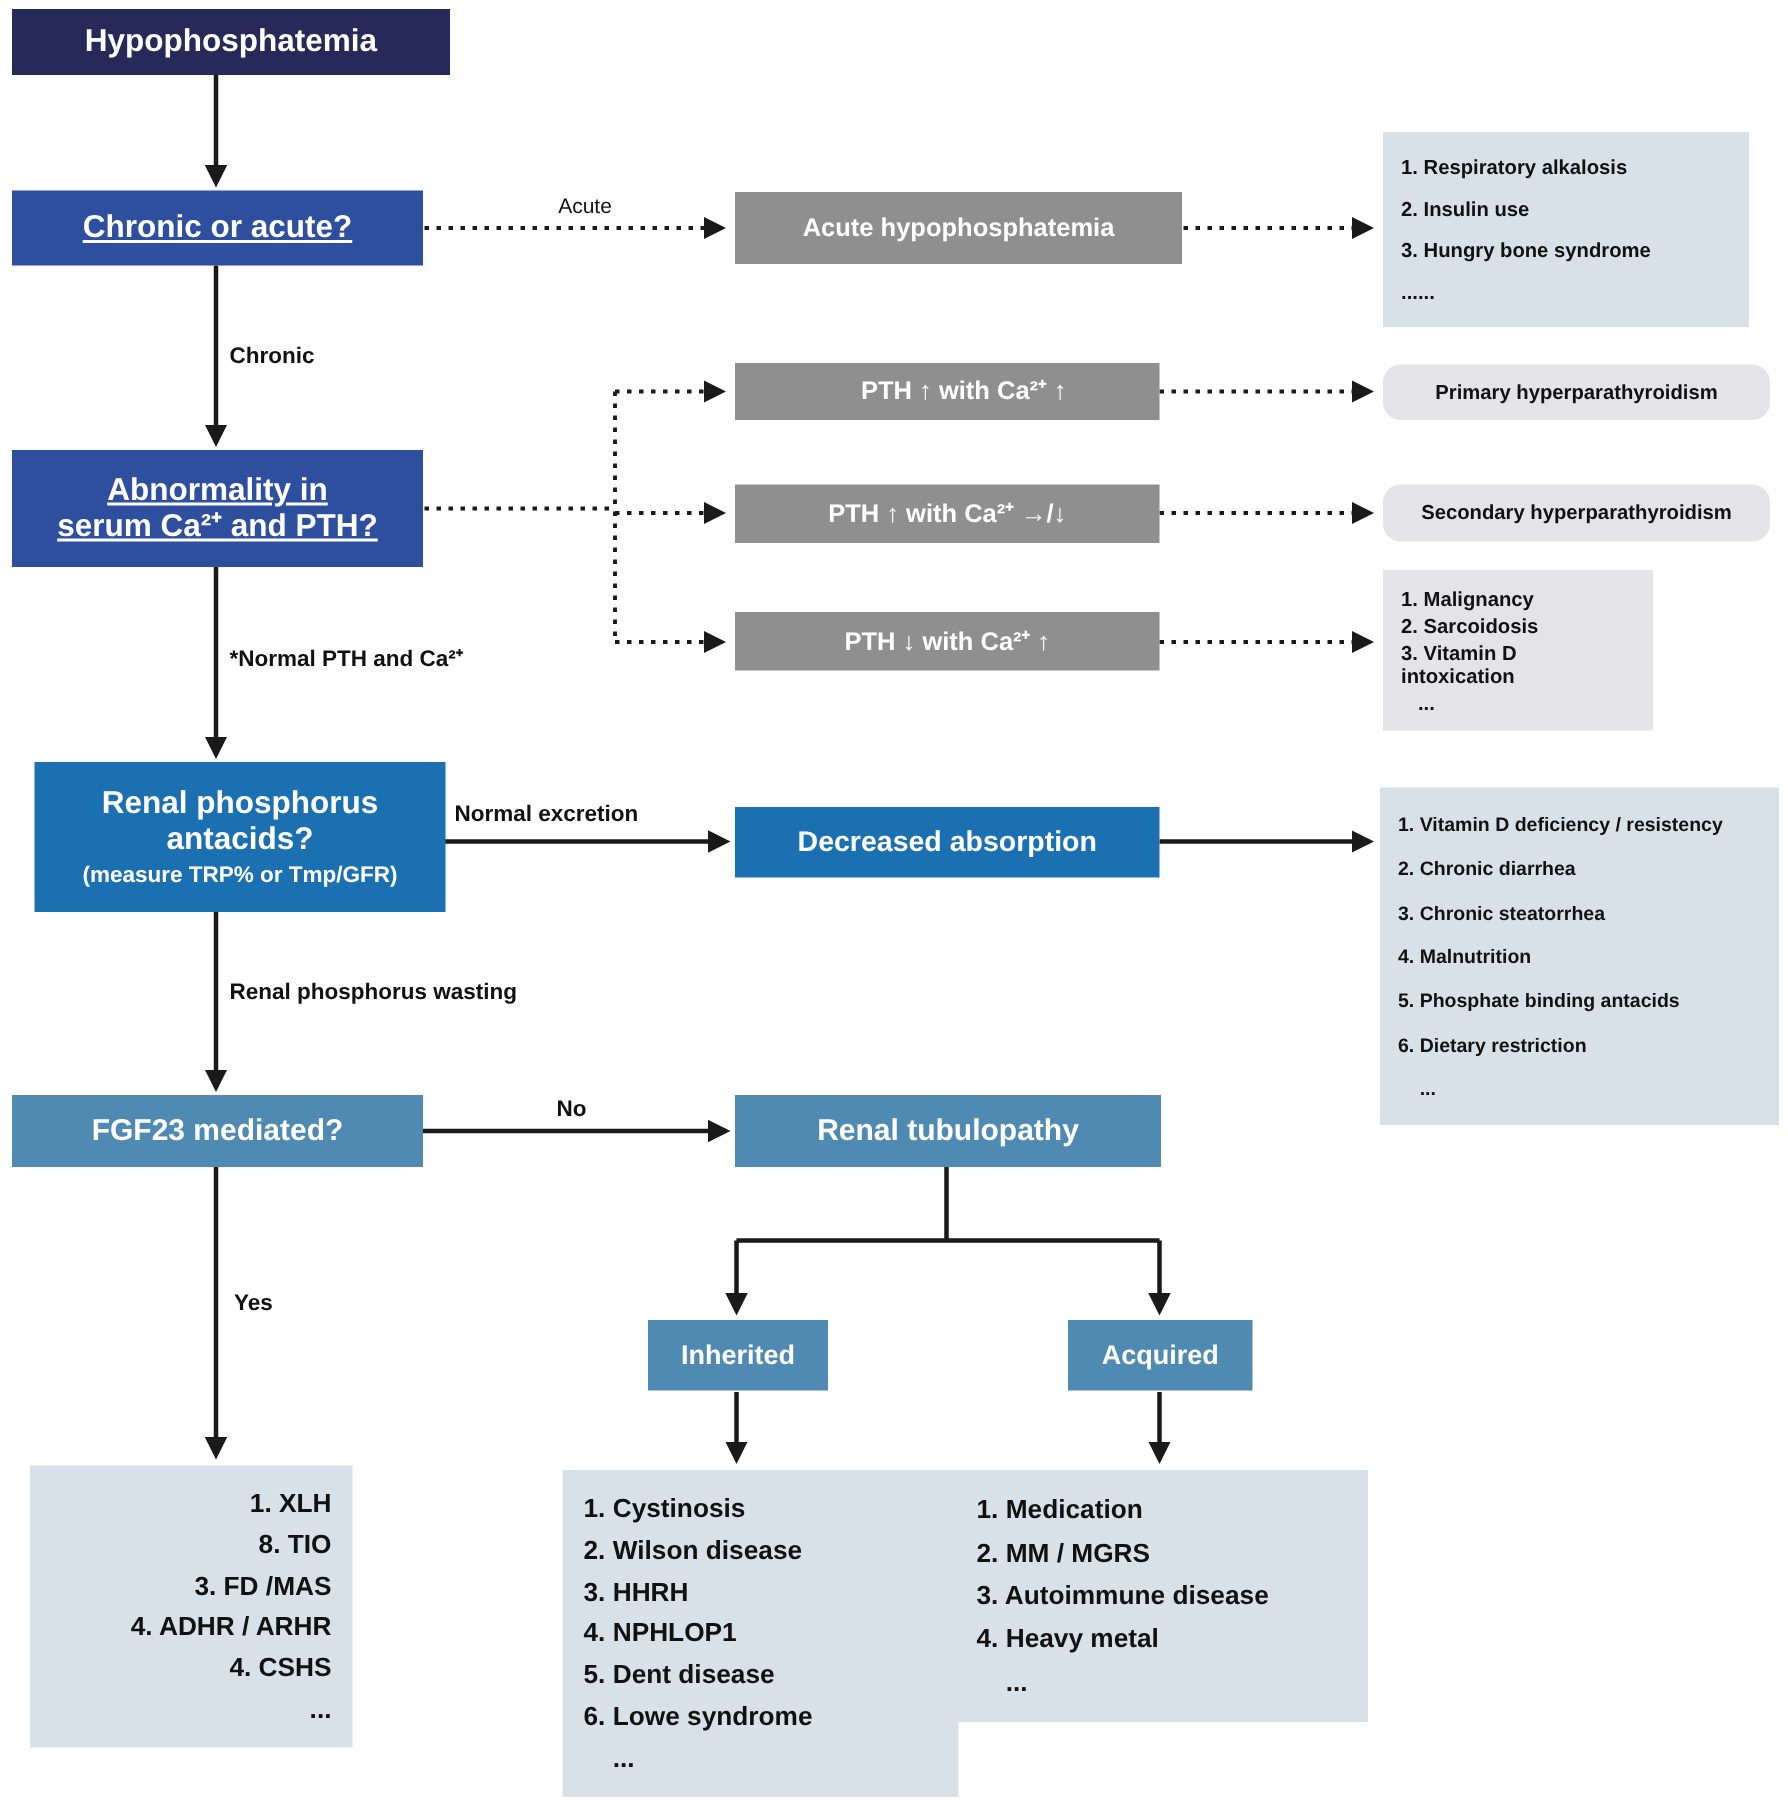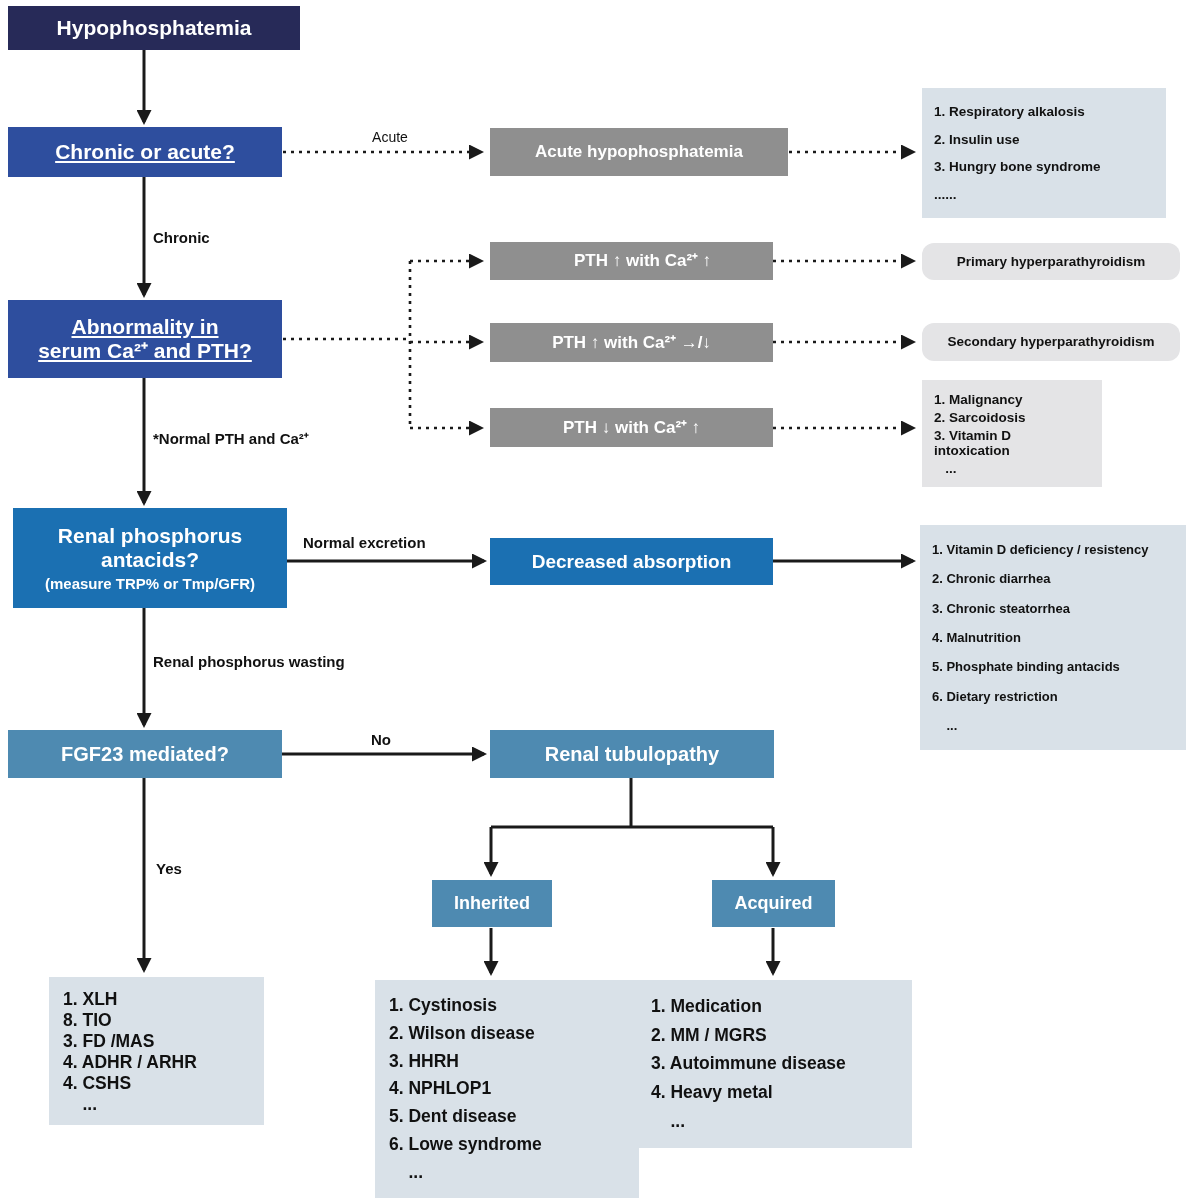--- a/index.html
+++ b/index.html
@@ -73,21 +73,21 @@
 
   <div class="node navy f21" style="left:8px;top:6px;width:292px;height:44px;text-align:center;">Hypophosphatemia</div>
 
   <div class="node royal f21" style="left:8px;top:127px;width:274px;height:50px;">Chronic or acute?</div>
 
   <div class="node royal f21" style="left:8px;top:300px;width:274px;height:78px;">
     <div>Abnormality in</div>
     <div>serum Ca²⁺  and PTH?</div>
   </div>
 
-  <div class="node medblue" style="left:13px;top:508px;width:274px;height:100px;">
+  <div class="node medblue" style="left:23px;top:508px;width:274px;height:100px;">
     <div class="f21">Renal phosphorus</div>
     <div class="f21">antacids?</div>
     <div class="sub">(measure TRP% or Tmp/GFR)</div>
   </div>
 
   <div class="node steel f20" style="left:8px;top:730px;width:274px;height:48px;">FGF23 mediated?</div>
 
   <div class="node gray f17" style="left:490px;top:128px;width:298px;height:48px;">Acute hypophosphatemia</div>
 
   <div class="node gray f17" style="left:490px;top:242px;width:283px;height:38px;padding-left:22px;">PTH ↑ with Ca²⁺ ↑</div>
@@ -125,21 +125,21 @@
   <div class="listbox lblue lb-xs" style="left:920px;top:525px;width:266px;height:225px;">
       <div class="list-line">1. Vitamin D deficiency / resistency</div>
       <div class="list-line">2. Chronic diarrhea</div>
       <div class="list-line">3. Chronic steatorrhea</div>
       <div class="list-line">4. Malnutrition</div>
       <div class="list-line">5. Phosphate binding antacids</div>
       <div class="list-line">6. Dietary restriction</div>
       <div class="list-line">    ...</div>
     </div>
 
-  <div class="listbox lblue lb-lg" style="left:49px;top:977px;width:215px;height:148px;">
+  <div class="listbox lblue lb-lg" style="left:20px;top:977px;width:215px;height:188px;text-align:right;">
       <div class="list-line">1. XLH</div>
       <div class="list-line">8. TIO</div>
       <div class="list-line">3. FD /MAS</div>
       <div class="list-line">4. ADHR / ARHR</div>
       <div class="list-line">4. CSHS</div>
       <div class="list-line">    ...</div>
     </div>
 
   <div class="listbox lblue lb-lg" style="left:375px;top:980px;width:264px;height:218px;">
       <div class="list-line">1. Cystinosis</div>

